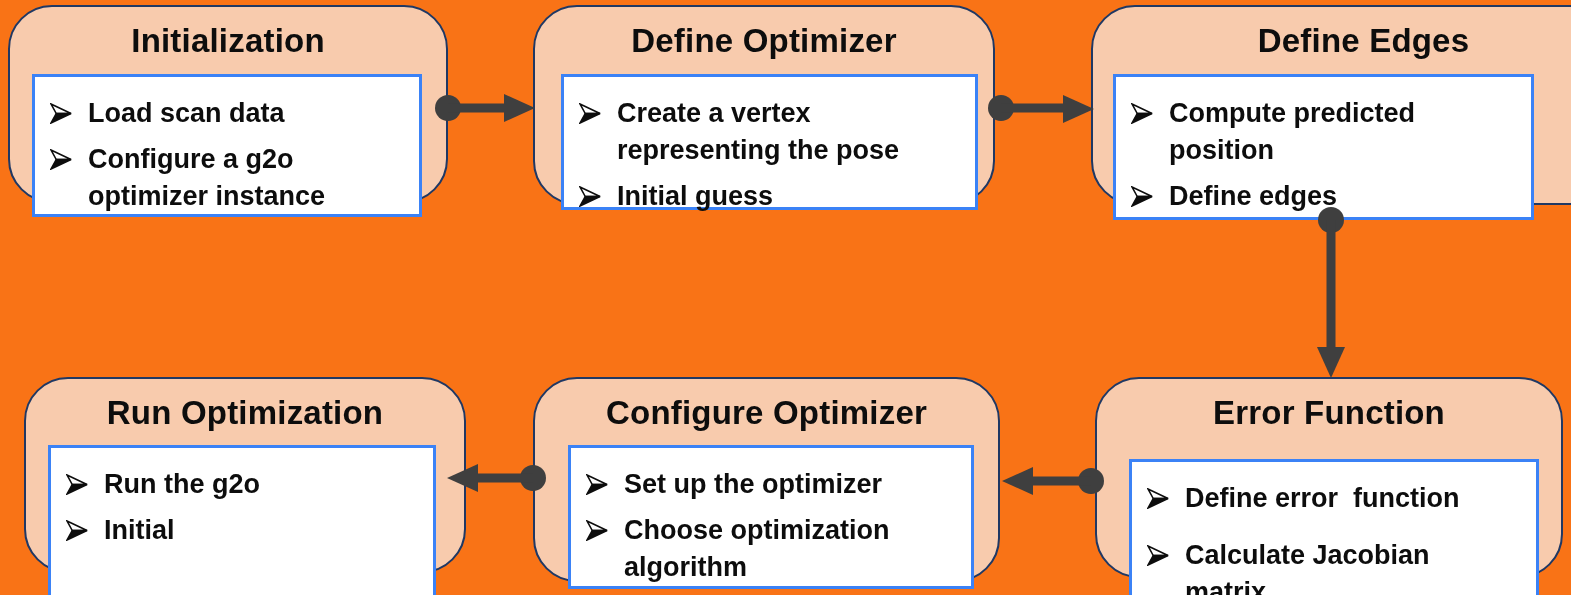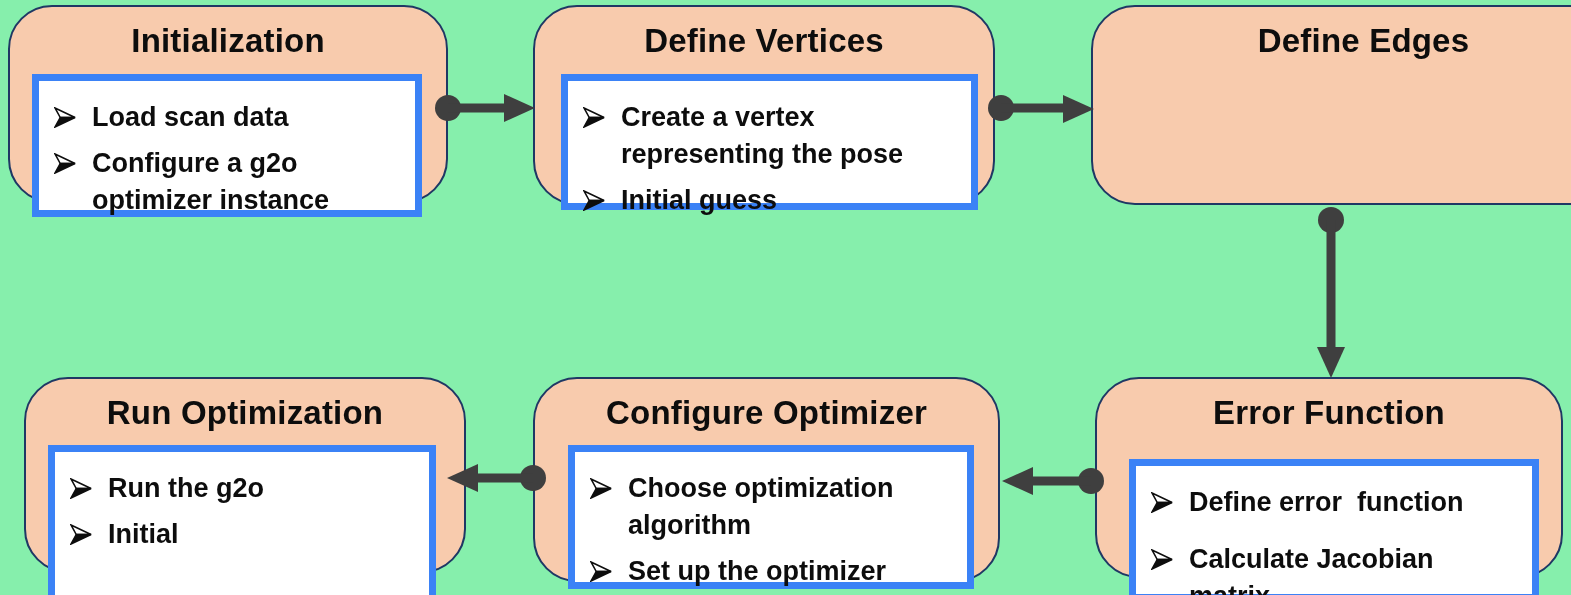--- a/index.html
+++ b/index.html
@@ -2,21 +2,21 @@
 <html><head>
 <meta charset="utf-8">
 <style>
   * { margin: 0; padding: 0; box-sizing: border-box; }
   html, body { background: #ffffff; }
   body {
     width: 1571px; height: 595px;
     font-family: "Liberation Sans", "DejaVu Sans", sans-serif;
     overflow: hidden;
   }
-  .canvas { position: relative; width: 1571px; height: 595px; background: #86efac; }
+  .canvas { position: relative; width: 1571px; height: 595px; background: #f97316; }
 
   
   .node {
     position: absolute;
     background: #F8CBAD;
     border: 2.5px solid #1F3864;
     border-radius: 44px;
   }
   .node-title {
     text-align: center;
@@ -24,21 +24,21 @@
     font-size: 33px;
     letter-spacing: 0.2px;
     color: #0d0d0d;
     margin-top: 15px;
   }
 
   
   .inner {
     position: absolute;
     background: #ffffff;
-    border: 7px solid #3b82f6;
+    border: 3px solid #3b82f6;
     padding: 9px 6px 16px 15px;
   }
   .item {
     display: flex;
     align-items: flex-start;
     gap: 15px;
     margin-top: 9px;
   }
   .bullet { flex: 0 0 auto; margin-top: 8px; }
   .bullet svg { display: block; }
@@ -105,21 +105,21 @@
               <path d="M1,1 L22,11 L6.5,11 Z" fill="#ffffff" stroke="#0d0d0d" stroke-width="1.6"></path>
               <path d="M22,11 L1,21 L6.5,11 Z" fill="#0d0d0d" stroke="#0d0d0d" stroke-width="1.6"></path>
             </svg>
         </span>
         <span class="item-text w-init2">Configure a g2o optimizer instance</span>
       </div>
     </div>
   </div>
 
   <div class="node node-vert">
-    <div class="node-title">Define Vertices</div>
+    <div class="node-title">Define Optimizer</div>
     <div class="inner inner-vert">
       <div class="item">
         <span class="bullet">
           <svg width="23" height="21" viewBox="0 0 24 22">
               <path d="M1,1 L22,11 L6.5,11 Z" fill="#ffffff" stroke="#0d0d0d" stroke-width="1.6"></path>
               <path d="M22,11 L1,21 L6.5,11 Z" fill="#0d0d0d" stroke="#0d0d0d" stroke-width="1.6"></path>
             </svg>
         </span>
         <span class="item-text w-vert1">Create a vertex representing the pose</span>
       </div>
@@ -130,20 +130,40 @@
               <path d="M22,11 L1,21 L6.5,11 Z" fill="#0d0d0d" stroke="#0d0d0d" stroke-width="1.6"></path>
             </svg>
         </span>
         <span class="item-text">Initial guess</span>
       </div>
     </div>
   </div>
 
   <div class="node node-edge">
     <div class="node-title">Define Edges</div>
+    <div class="inner inner-edge">
+      <div class="item">
+        <span class="bullet">
+          <svg width="23" height="21" viewBox="0 0 24 22">
+              <path d="M1,1 L22,11 L6.5,11 Z" fill="#ffffff" stroke="#0d0d0d" stroke-width="1.6"></path>
+              <path d="M22,11 L1,21 L6.5,11 Z" fill="#0d0d0d" stroke="#0d0d0d" stroke-width="1.6"></path>
+            </svg>
+        </span>
+        <span class="item-text w-edge1">Compute predicted position</span>
+      </div>
+      <div class="item">
+        <span class="bullet">
+          <svg width="23" height="21" viewBox="0 0 24 22">
+              <path d="M1,1 L22,11 L6.5,11 Z" fill="#ffffff" stroke="#0d0d0d" stroke-width="1.6"></path>
+              <path d="M22,11 L1,21 L6.5,11 Z" fill="#0d0d0d" stroke="#0d0d0d" stroke-width="1.6"></path>
+            </svg>
+        </span>
+        <span class="item-text">Define edges</span>
+      </div>
+    </div>
   </div>
 
   <div class="node node-err">
     <div class="node-title">Error Function</div>
     <div class="inner inner-err">
       <div class="item">
         <span class="bullet">
           <svg width="23" height="21" viewBox="0 0 24 22">
               <path d="M1,1 L22,11 L6.5,11 Z" fill="#ffffff" stroke="#0d0d0d" stroke-width="1.6"></path>
               <path d="M22,11 L1,21 L6.5,11 Z" fill="#0d0d0d" stroke="#0d0d0d" stroke-width="1.6"></path>
@@ -166,30 +186,30 @@
   <div class="node node-conf">
     <div class="node-title">Configure Optimizer</div>
     <div class="inner inner-conf">
       <div class="item">
         <span class="bullet">
           <svg width="23" height="21" viewBox="0 0 24 22">
               <path d="M1,1 L22,11 L6.5,11 Z" fill="#ffffff" stroke="#0d0d0d" stroke-width="1.6"></path>
               <path d="M22,11 L1,21 L6.5,11 Z" fill="#0d0d0d" stroke="#0d0d0d" stroke-width="1.6"></path>
             </svg>
         </span>
+        <span class="item-text">Set up the optimizer</span>
+      </div>
+      <div class="item">
+        <span class="bullet">
+          <svg width="23" height="21" viewBox="0 0 24 22">
+              <path d="M1,1 L22,11 L6.5,11 Z" fill="#ffffff" stroke="#0d0d0d" stroke-width="1.6"></path>
+              <path d="M22,11 L1,21 L6.5,11 Z" fill="#0d0d0d" stroke="#0d0d0d" stroke-width="1.6"></path>
+            </svg>
+        </span>
         <span class="item-text w-conf2">Choose optimization algorithm</span>
-      </div>
-      <div class="item">
-        <span class="bullet">
-          <svg width="23" height="21" viewBox="0 0 24 22">
-              <path d="M1,1 L22,11 L6.5,11 Z" fill="#ffffff" stroke="#0d0d0d" stroke-width="1.6"></path>
-              <path d="M22,11 L1,21 L6.5,11 Z" fill="#0d0d0d" stroke="#0d0d0d" stroke-width="1.6"></path>
-            </svg>
-        </span>
-        <span class="item-text">Set up the optimizer</span>
       </div>
     </div>
   </div>
 
   <div class="node node-run">
     <div class="node-title">Run Optimization</div>
     <div class="inner inner-run">
       <div class="item">
         <span class="bullet">
           <svg width="23" height="21" viewBox="0 0 24 22">

